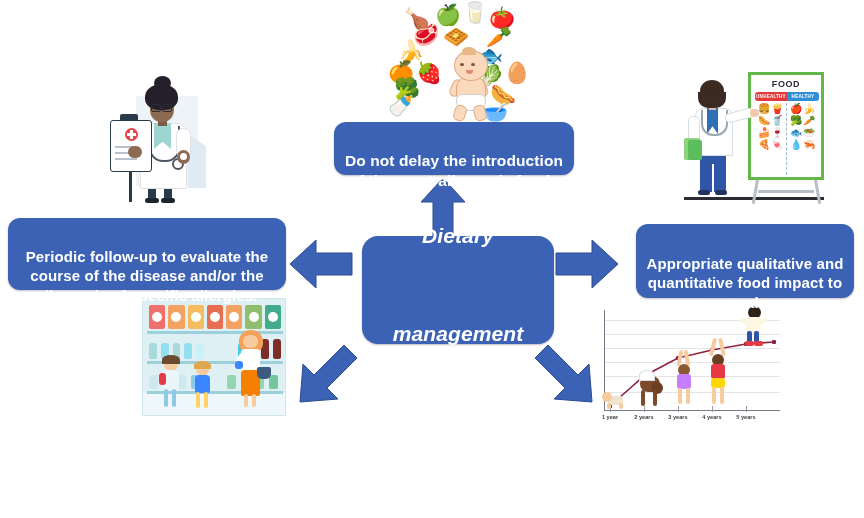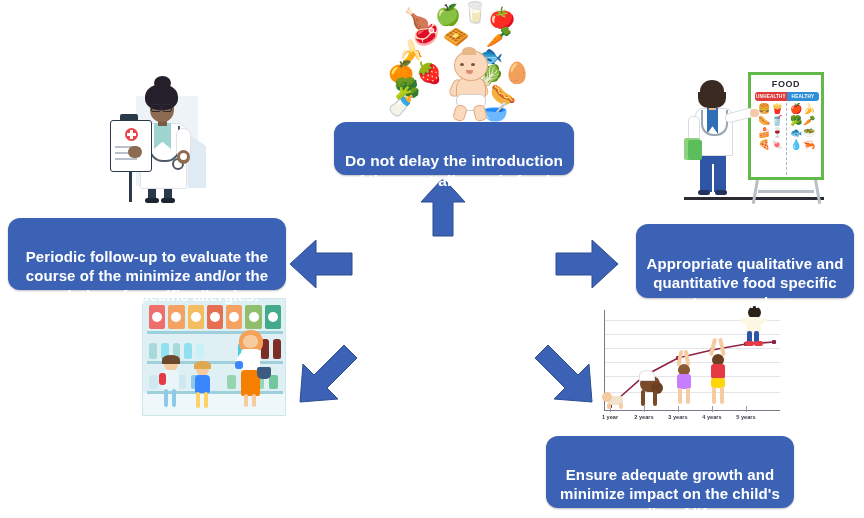--- a/index.html
+++ b/index.html
@@ -493,26 +493,30 @@
     <svg width="66" height="66" viewBox="0 0 66 66">
       <polygon points="66,66 63,28 52,39 22,9 9,22 39,52 28,63" fill="#3b62b4" stroke="#2e4d90" stroke-width="1"></polygon>
     </svg>
   </div>
 
   <div class="box" id="box-top">
     <span>Do not delay the introduction of the most allergenic foods</span>
   </div>
 
   <div class="box" id="box-left">
-    <span>Periodic follow-up to evaluate the course of the minimize and/or the resolution  of specific allergies.</span>
+    <span>Periodic follow-up to evaluate the course of the disease and/or the allergenic  of specific allergies.</span>
   </div>
 
   <div class="box" id="box-right">
-    <span>Appropriate  qualitative and quantitative  food specific to age and sex</span>
-  </div>
-
-
-  <div class="box" id="box-bottom-right">
-    <span>Ensure adequate growth and minimize impact on the child's quality of life.</span>
-  </div>
-
+    <span>Appropriate  qualitative and quantitative  food impact to age and sex</span>
+  </div>
+
+
+
+  <div class="box" id="center-node">
+    <span>
+      <span>Dietary</span><br>
+      <span>management</span><br>
+      <span>of food allergy</span>
+    </span>
+  </div>
 
 </div>
 
 </body></html>

